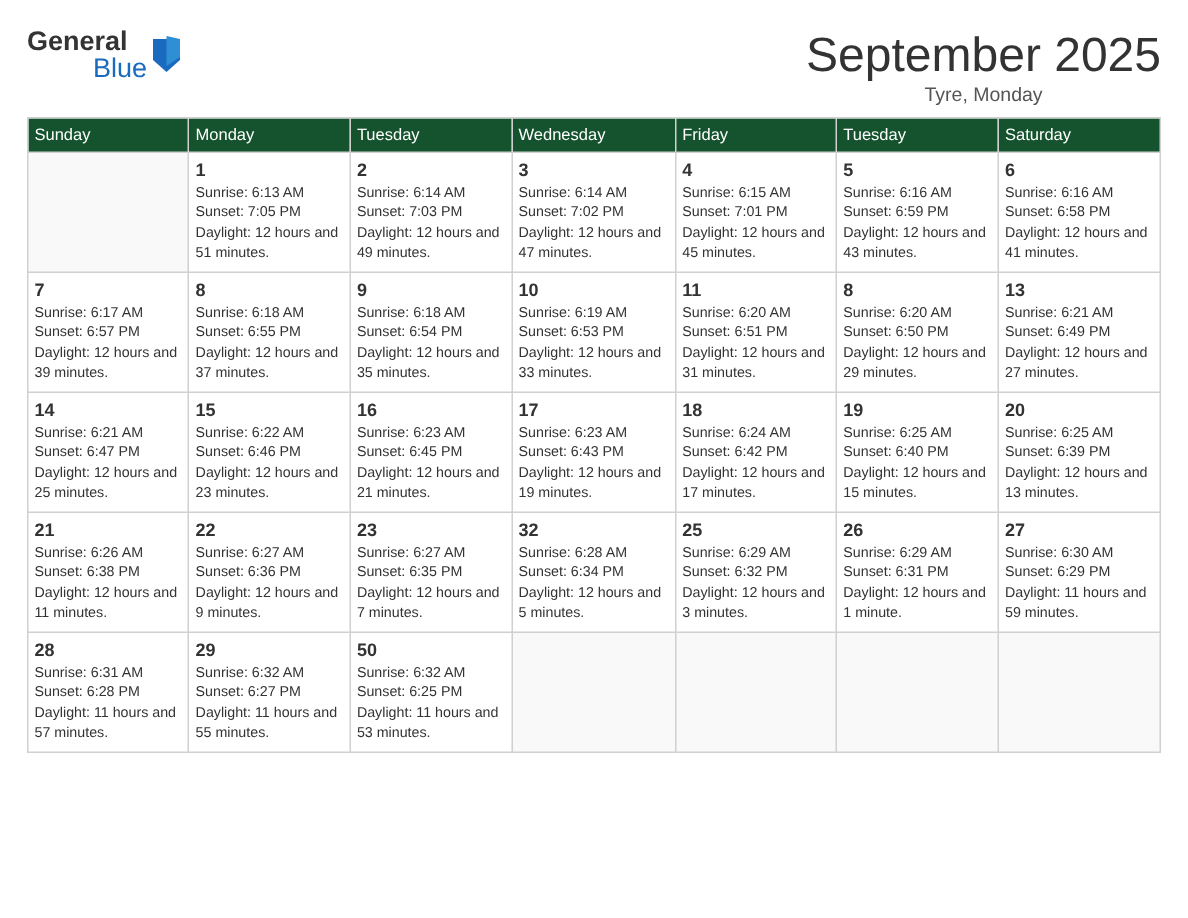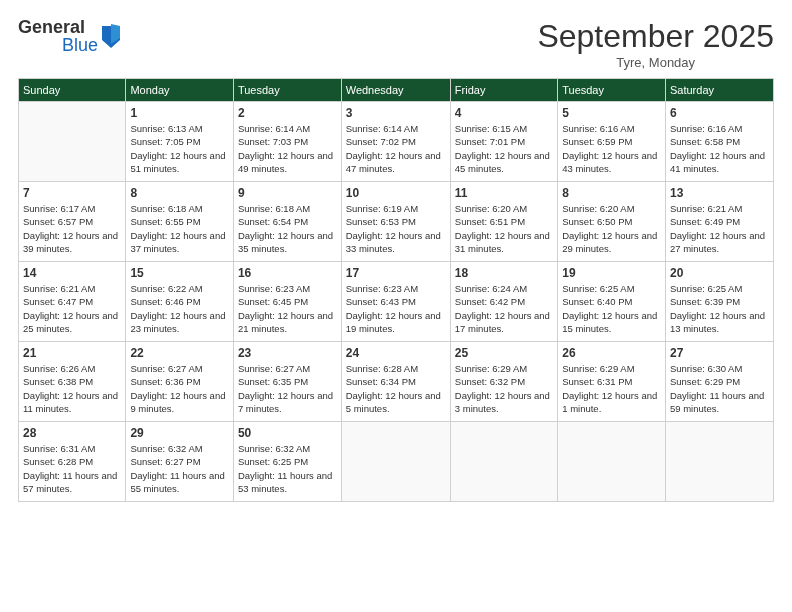--- a/index.html
+++ b/index.html
@@ -225,21 +225,21 @@
           </td>
           <td>
             <span class="day-number">22</span>
             <div class="day-info">Sunrise: 6:27 AM<br>Sunset: 6:36 PM<br>Daylight: 12 hours and 9 minutes.</div>
           </td>
           <td>
             <span class="day-number">23</span>
             <div class="day-info">Sunrise: 6:27 AM<br>Sunset: 6:35 PM<br>Daylight: 12 hours and 7 minutes.</div>
           </td>
           <td>
-            <span class="day-number">24</span>
+            <span class="day-number">32</span>
             <div class="day-info">Sunrise: 6:28 AM<br>Sunset: 6:34 PM<br>Daylight: 12 hours and 5 minutes.</div>
           </td>
           <td>
             <span class="day-number">25</span>
             <div class="day-info">Sunrise: 6:29 AM<br>Sunset: 6:32 PM<br>Daylight: 12 hours and 3 minutes.</div>
           </td>
           <td>
             <span class="day-number">26</span>
             <div class="day-info">Sunrise: 6:29 AM<br>Sunset: 6:31 PM<br>Daylight: 12 hours and 1 minute.</div>
           </td>

